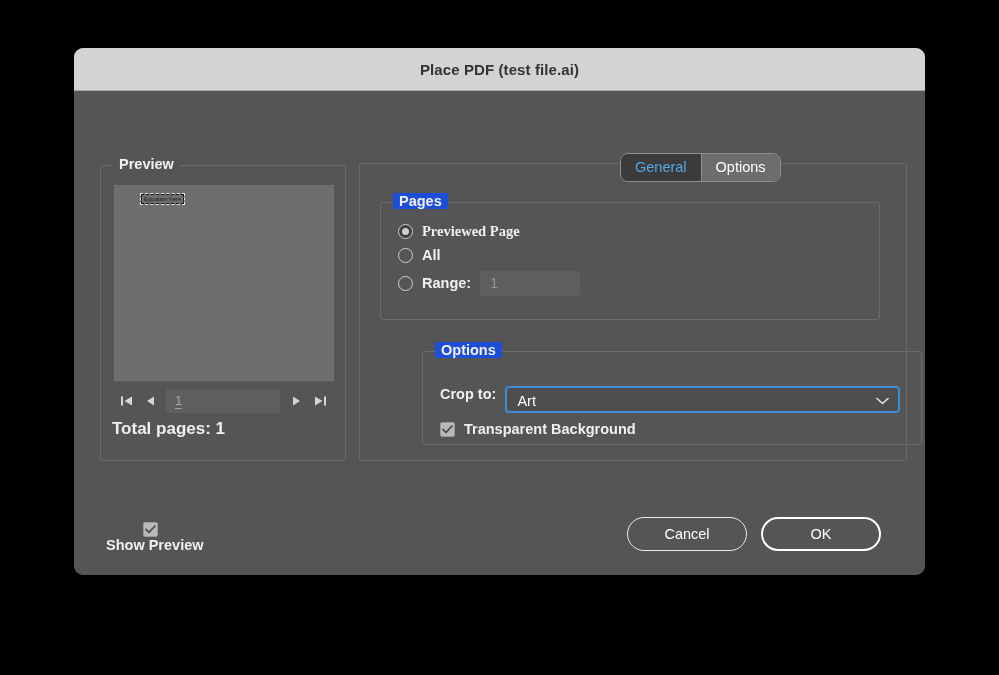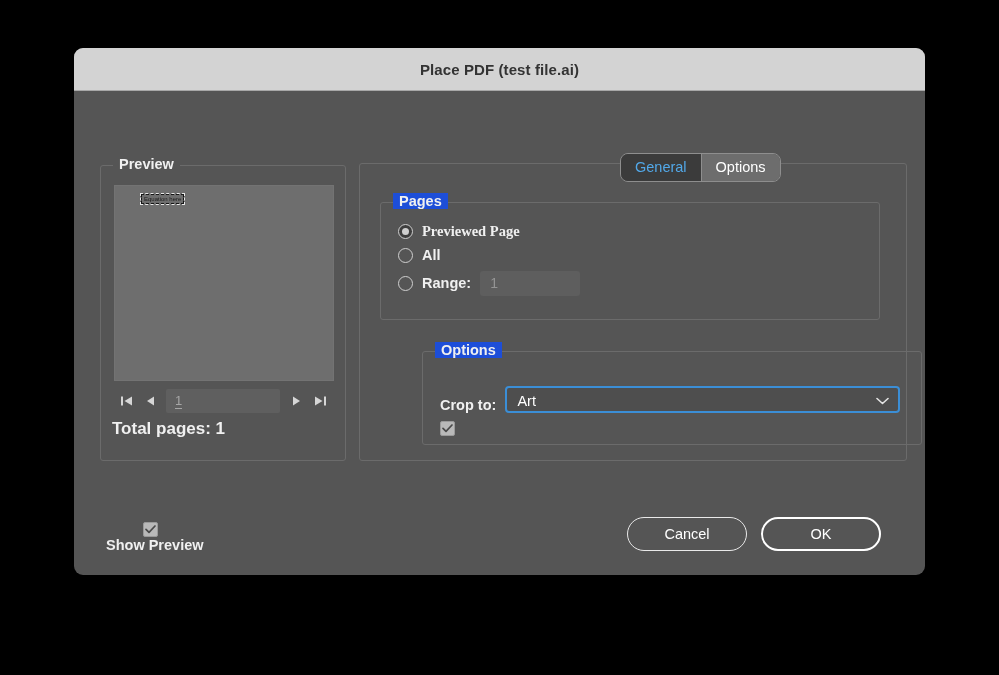--- a/index.html
+++ b/index.html
@@ -231,21 +231,21 @@
     font-size: 14px;
     color: #949494;
   }
 
   
   .croprow {
     position: absolute;
     left: 17px;
     top: 34px;
     display: flex;
-    align-items: flex-end;
+    align-items: flex-start;
     width: 460px;
   }
   .croplabel {
     font-size: 14.5px;
     color: #f0f0f0;
     font-weight: bold;
     white-space: nowrap;
   }
   .select {
     margin-left: 9px;
@@ -410,20 +410,21 @@
             </span>
           </span>
         </div>
 
         <div class="check-row" id="transparent-row">
           <span class="checkbox">
             <svg width="11" height="9" viewBox="0 0 11 9">
                 <path d="M1 4.3 L4 7.3 L10 1" stroke="#4a4a4a" stroke-width="1.7" fill="none" stroke-linecap="round" stroke-linejoin="round"></path>
               </svg>
           </span>
+          <span class="check-label">Transparent Background</span>
         </div>
       </div>
 
     </div>
 
     <div class="check-row" id="show-preview-row">
       <span class="checkbox">
         <svg width="11" height="9" viewBox="0 0 11 9">
             <path d="M1 4.3 L4 7.3 L10 1" stroke="#4a4a4a" stroke-width="1.7" fill="none" stroke-linecap="round" stroke-linejoin="round"></path>
           </svg>

